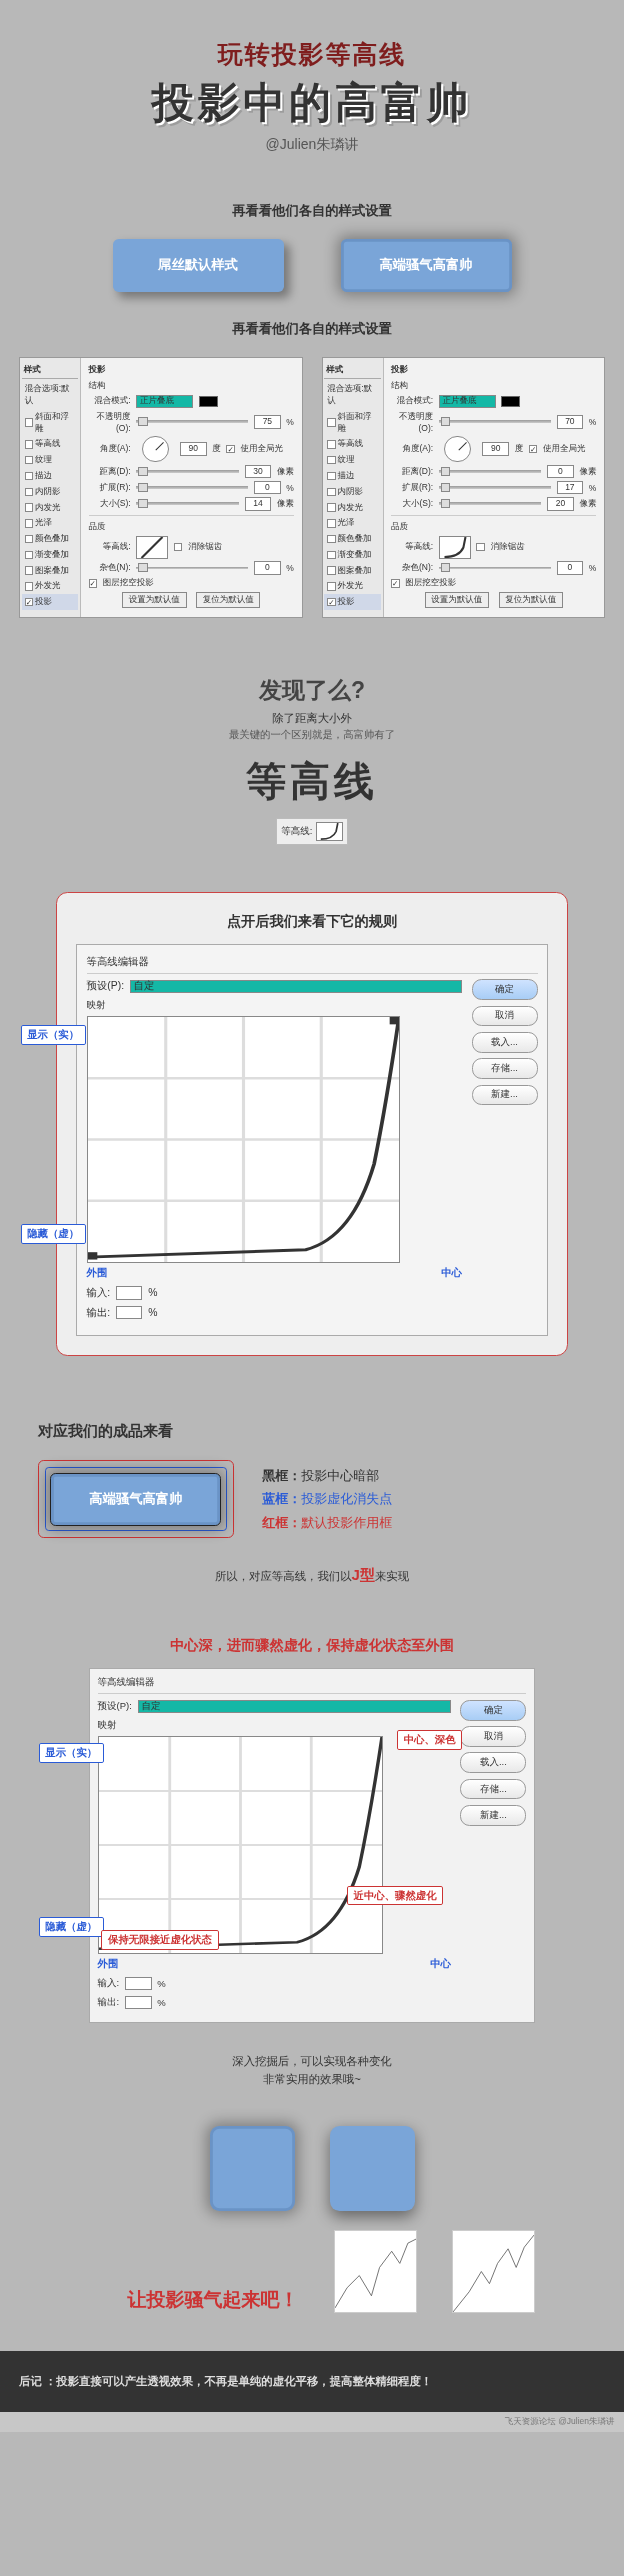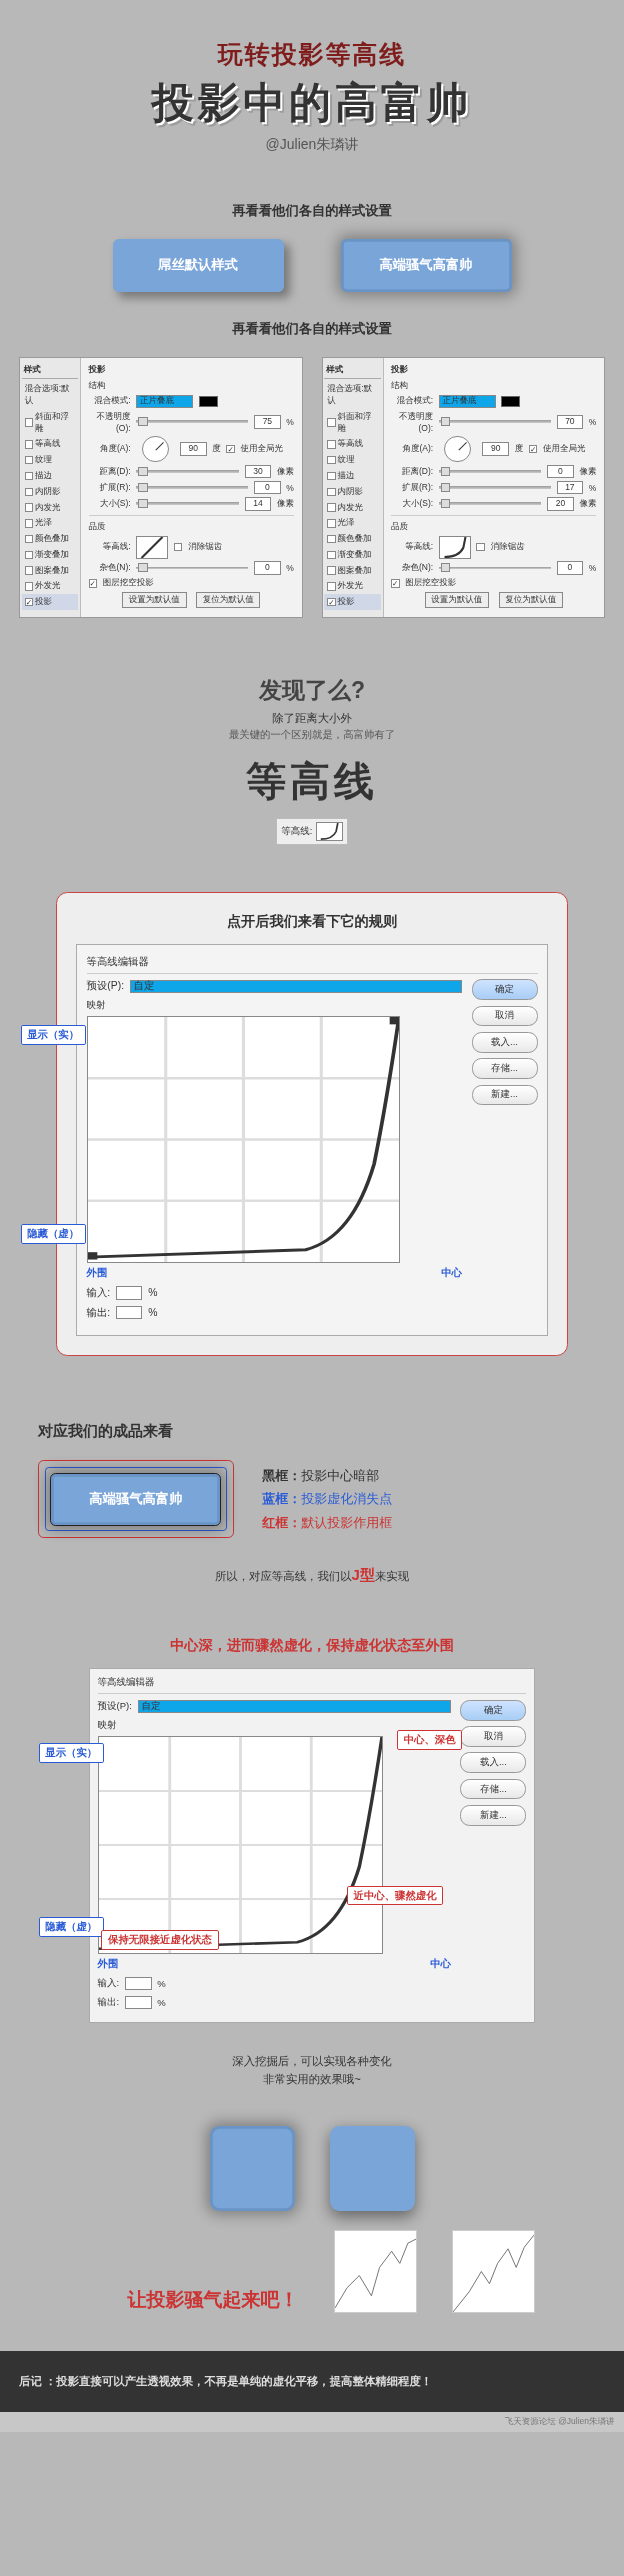--- a/index.html
+++ b/index.html
@@ -18,21 +18,21 @@
 .panel-side{width:61px;background:#e8e8e8;border-right:0.9px solid #bbb;padding:3.8px 1.9px}
 .panel-side-title{font-weight:bold;padding:1.9px;border-bottom:0.9px solid #aaa;margin-bottom:1.9px}
 .side-item{padding:1.9px 2.8px;display:flex;align-items:center;gap:1.9px;cursor:pointer}
 .side-item.active{background:#d0d8e8}
 .chk{width:8.5px;height:8.5px;border:0.9px solid #888;display:inline-block;background:#fff;flex-shrink:0}
 .chk.on::after{content:"✓";font-size:7.6px;position:relative;top:-1.9px}
 .panel-body{flex:1;padding:5.7px 7.6px}
 .panel-body-title{font-weight:bold;margin-bottom:3.8px}
 .pb-row{display:flex;align-items:center;gap:5.7px;margin:2.8px 0}
 .pb-label{width:42px;text-align:right}
-.sel{border:0.9px solid #888;background:#0ea5e9;padding:0 2.8px;height:13.3px;display:inline-flex;align-items:center;min-width:57px}
+.sel{border:0.9px solid #888;background:#14b8a6;padding:0 2.8px;height:13.3px;display:inline-flex;align-items:center;min-width:57px}
 .swatch{width:19px;height:11.4px;background:#000;border:0.9px solid #666}
 .slider{height:2.8px;background:linear-gradient(#999,#ccc);flex:1;position:relative}
 .slider::after{content:"";position:absolute;width:7.6px;height:7.6px;background:#ddd;border:0.9px solid #888;top:-3.8px;left:1.9px}
 .num{border:0.9px solid #888;background:#fff;width:26.6px;height:13.3px;text-align:center}
 .angle{width:26.6px;height:26.6px;border:0.9px solid #888;border-radius:50%;margin:0 5.7px;position:relative;background:#fff}
 .angle::after{content:"";position:absolute;width:0.9px;height:11.4px;background:#333;left:50%;top:1.9px;transform-origin:bottom;transform:rotate(45deg)}
 .contour-thumb{width:32px;height:23px;border:0.9px solid #888;background:#fff;position:relative}
 .contour-thumb svg{width:100%;height:100%}
 .pb-sep{height:0.9px;background:#ccc;margin:4.7px 0}
 .btn-sm{border:0.9px solid #888;background:#eee;padding:0.9px 5.7px;font-size:8.5px}

